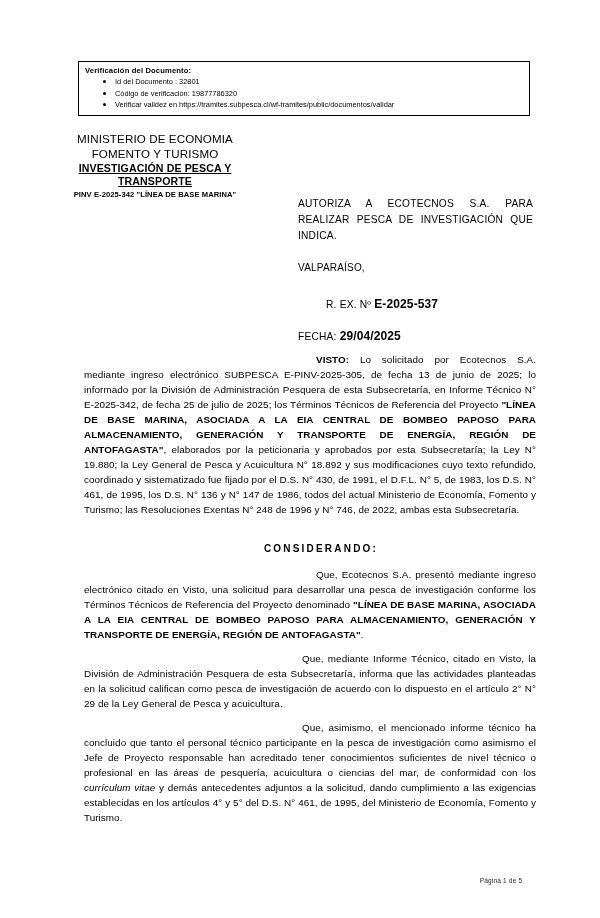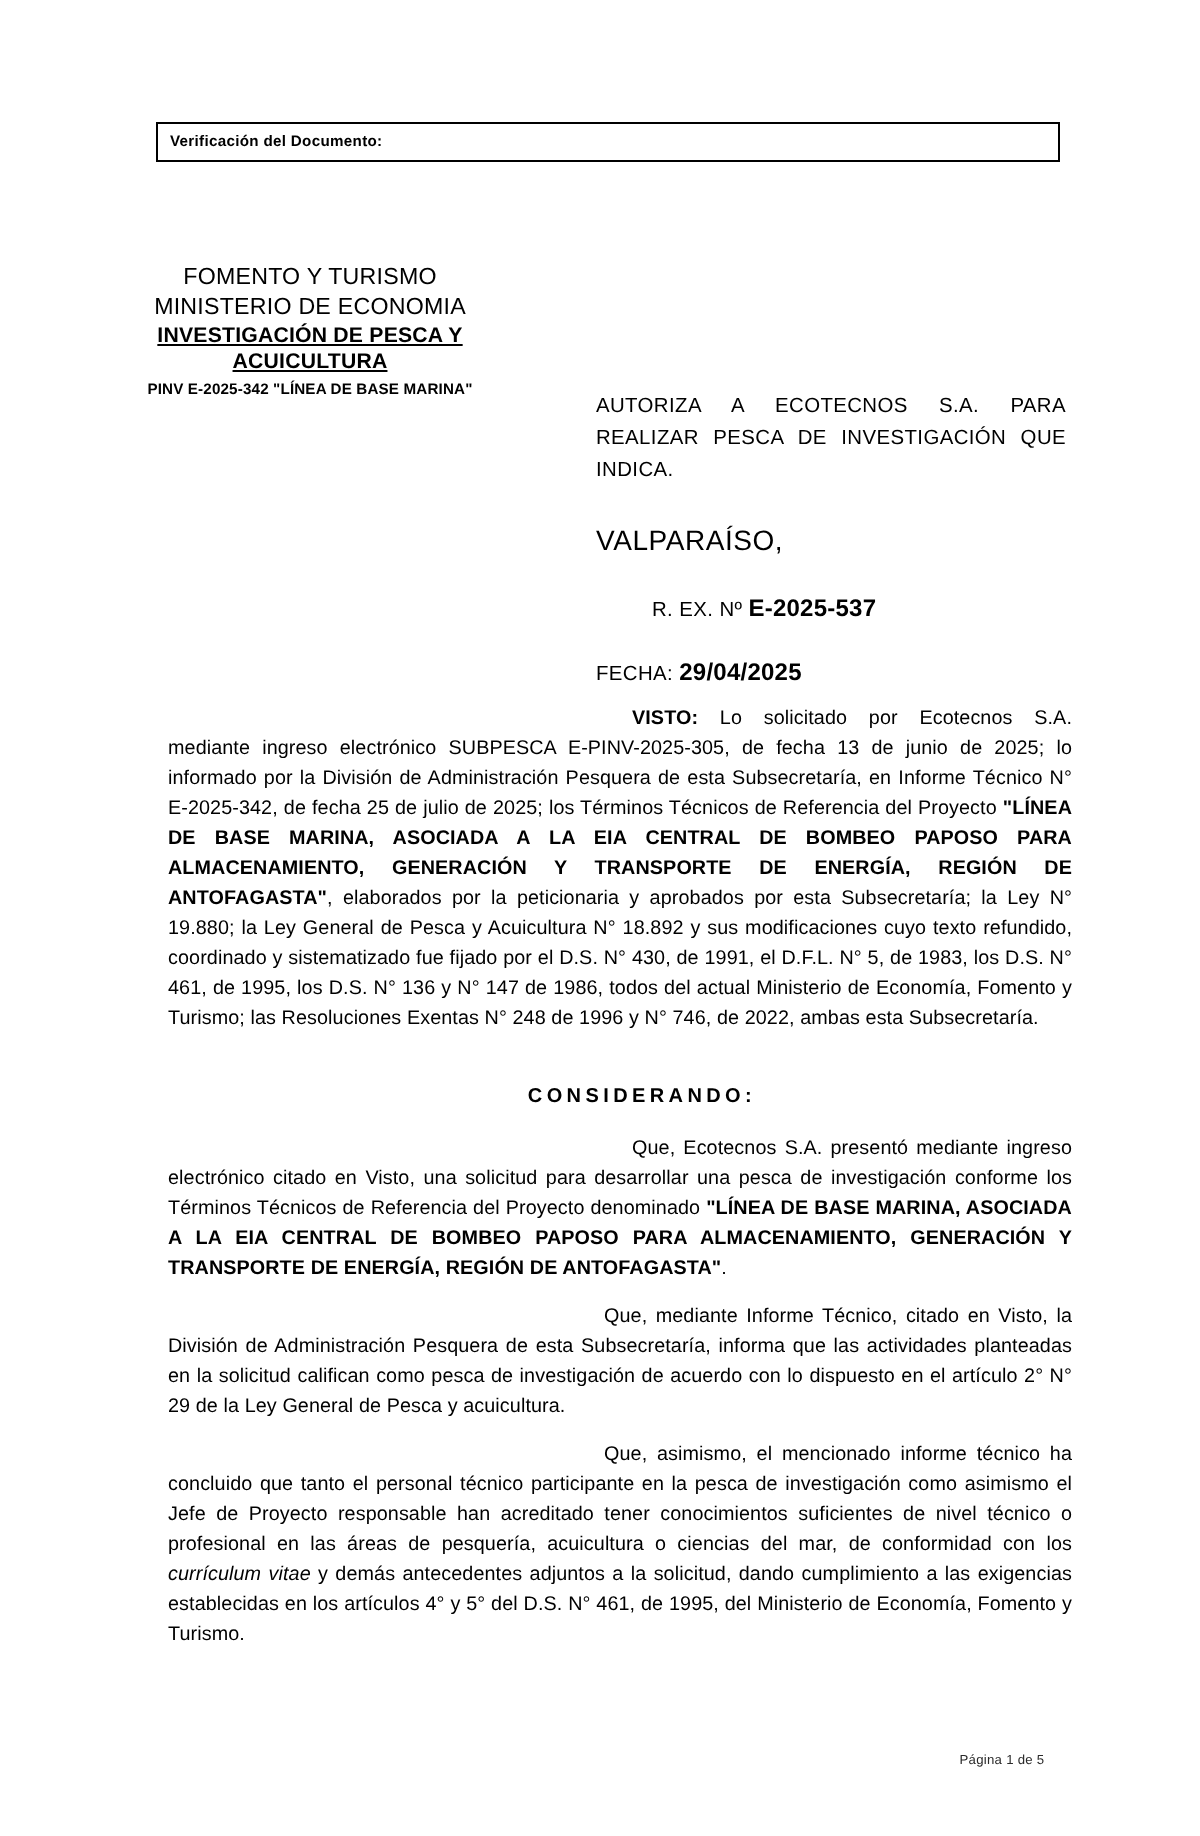--- a/index.html
+++ b/index.html
@@ -100,21 +100,21 @@
     font-size: 10.2px;
     line-height: 1.58;
     text-align: justify;
     text-align-last: left;
     letter-spacing: 0.02em;
   }
   .res-place {
     position: absolute;
     left: 298px;
     top: 262px;
-    font-size: 14px;
+    font-size: 10px;
     letter-spacing: 0.02em;
   }
   .res-num {
     position: absolute;
     left: 298px;
     top: 297px;
     font-size: 10.2px;
     letter-spacing: 0.02em;
     padding-left: 28px;
   }
@@ -181,27 +181,32 @@
     letter-spacing: 0.02em;
   }
 </style>
 </head>
 <body>
 
 <div class="page">
 
   <div class="verif-box">
     <div class="verif-title">Verificación del Documento:</div>
+    <ul class="verif-list">
+      <li>Id del Documento : 32801</li>
+      <li>Código de verificación: 19877786320</li>
+      <li>Verificar validez en https://tramites.subpesca.cl/wf-tramites/public/documentos/validar</li>
+    </ul>
   </div>
 
   <div class="min-header">
+    <div class="min-line">MINISTERIO DE ECONOMIA</div>
     <div class="min-line">FOMENTO Y TURISMO</div>
-    <div class="min-line">MINISTERIO DE ECONOMIA</div>
     <div class="min-sub">INVESTIGACIÓN DE PESCA Y</div>
-    <div class="min-sub">ACUICULTURA</div>
+    <div class="min-sub">TRANSPORTE</div>
     <div class="min-proj">PINV E-2025-342 "LÍNEA DE BASE MARINA"</div>
   </div>
 
   <div class="res-title">AUTORIZA A ECOTECNOS S.A. PARA REALIZAR PESCA DE INVESTIGACIÓN QUE INDICA.</div>
   <div class="res-place">VALPARAÍSO,</div>
   <div class="res-num">
     <span>R. EX. Nº</span>
     <b>E-2025-537</b>
   </div>
   <div class="res-date">

